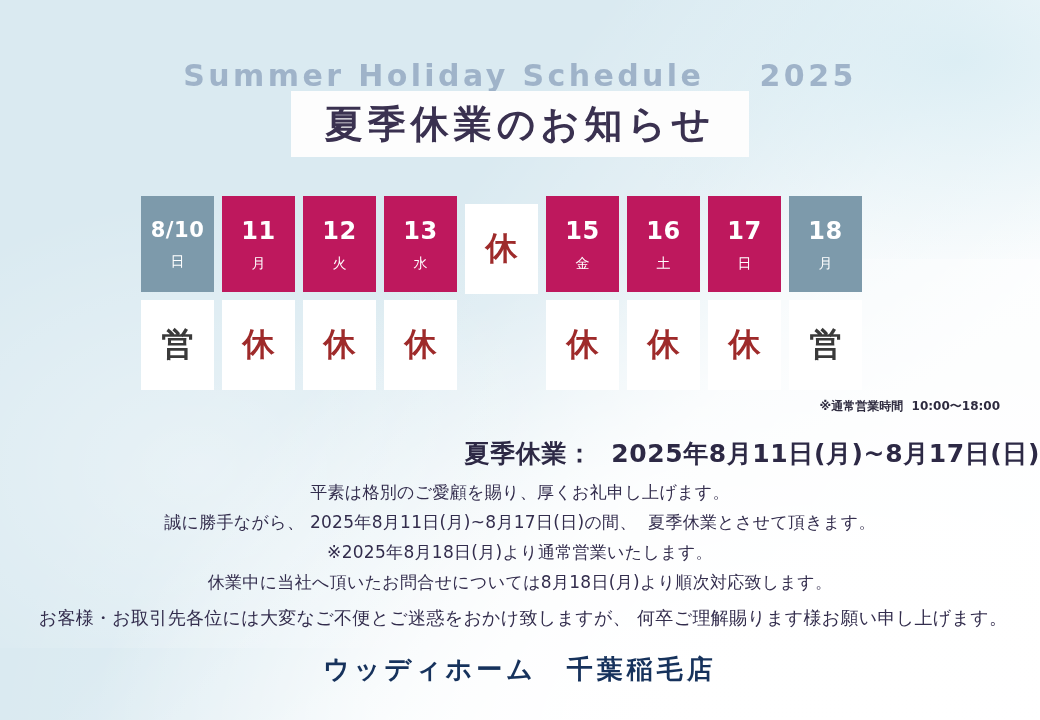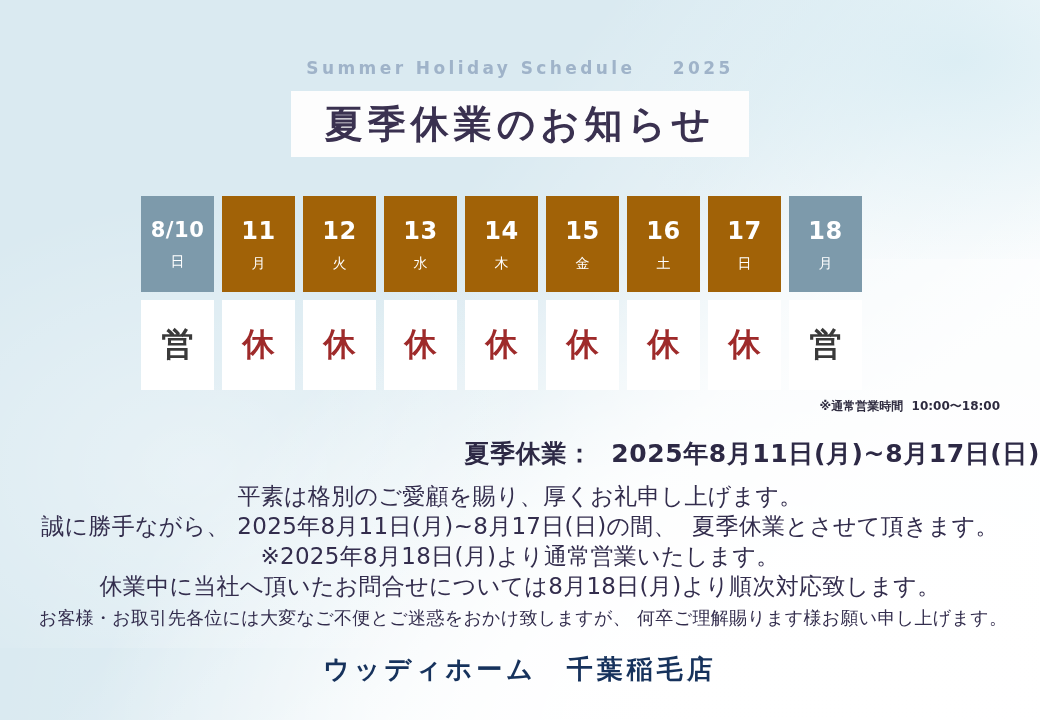--- a/index.html
+++ b/index.html
@@ -51,21 +51,21 @@
         rgba(216,236,243,0.30) 50%,
         rgba(216,236,243,0) 78%);
   }
 
   #page { position:relative; z-index:1; width:1040px; height:720px; }
 
   
   .eyebrow {
     position:absolute; top:58px; left:0; width:1040px;
     text-align:center;
-    font-size:17px; font-weight:bold;
+    font-size:30px; font-weight:bold;
     letter-spacing:3.4px;
     color:#9fb3c9;
     white-space:pre;
   }
   .title-box {
     position:absolute; left:291px; top:91px;
     width:458px; height:66px;
     background:#fdfdfd;
     display:flex; align-items:center; justify-content:center;
   }
@@ -83,21 +83,21 @@
     display:flex; gap:8px;
   }
   .day-col { width:73px; display:flex; flex-direction:column;border-radius:32px; }
   .date-cell {
     height:96px;
     display:flex; flex-direction:column;
     align-items:center; justify-content:center;
     color:#ffffff;
   }
   .date-cell.open    { background:#7d9aab; }
-  .date-cell.closed  { background:#a16207;text-align:center; }
+  .date-cell.closed  { background:#be185d;text-align:center; }
   .date-num {
     font-size:24px; font-weight:bold; line-height:1;
     letter-spacing:0.5px;
   }
   .date-cell.narrow .date-num { font-size:21px; }
   .date-dow { font-size:14px; margin-top:13px; line-height:1; }
 
   .status-cell {
     height:90px; margin-top:8px;
     background:#ffffff;
@@ -120,21 +120,21 @@
     position:absolute; top:437px; left:0; width:1040px;
     text-align:right;
     font-size:25px; font-weight:bold;
     letter-spacing:0.6px;
     color:#2d2945;
     white-space:pre;
   }
   .para {
     position:absolute; left:0; width:1040px;
     text-align:center;
-    font-size:23px;
+    font-size:17px;
     letter-spacing:0.3px;
     color:#332d4d;
     white-space:pre;
   }
   .para.l1 { top:481px; }
   .para.l2 { top:511px; }
   .para.l3 { top:541px; }
   .para.l4 { top:571px; }
   .para.l5 { top:606px; font-size:18px;padding-left:6px; }
 
@@ -188,24 +188,20 @@
         <div class="status-cell closed">休</div>
       </div>
       <div class="day-col">
         <div class="date-cell closed">
           <div class="date-num">13</div>
           <div class="date-dow">水</div>
         </div>
         <div class="status-cell closed">休</div>
       </div>
       <div class="day-col">
-        <div class="date-cell closed">
-          <div class="date-num">14</div>
-          <div class="date-dow">木</div>
-        </div>
         <div class="status-cell closed">休</div>
       </div>
       <div class="day-col">
         <div class="date-cell closed">
           <div class="date-num">15</div>
           <div class="date-dow">金</div>
         </div>
         <div class="status-cell closed">休</div>
       </div>
       <div class="day-col">

